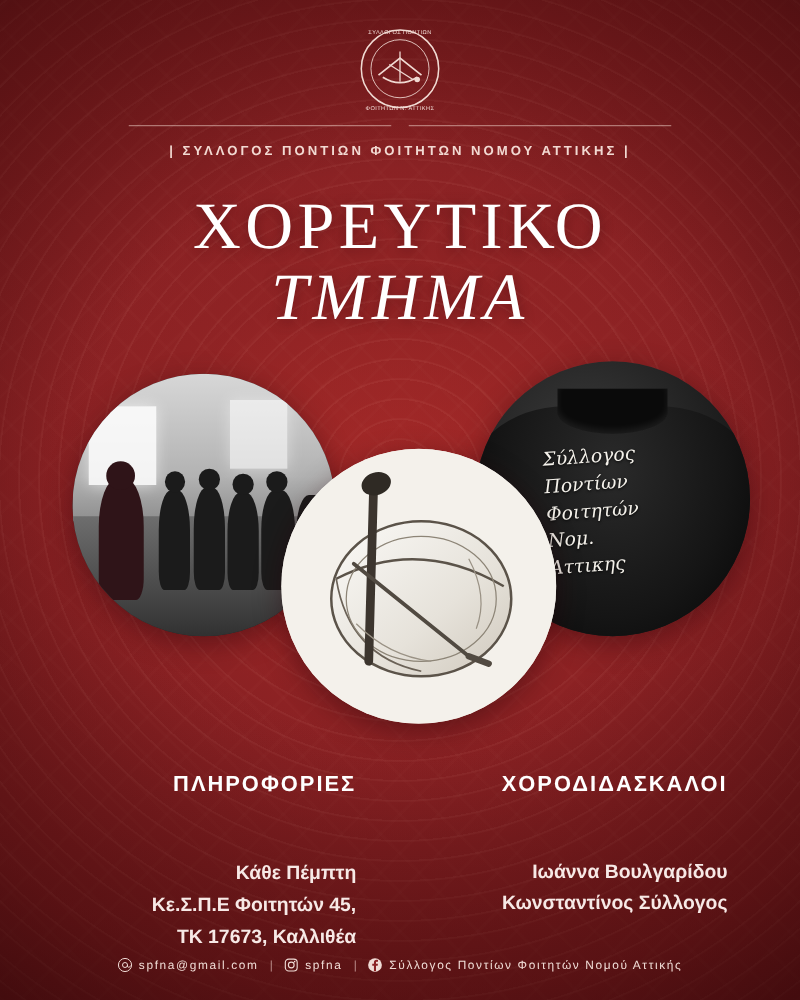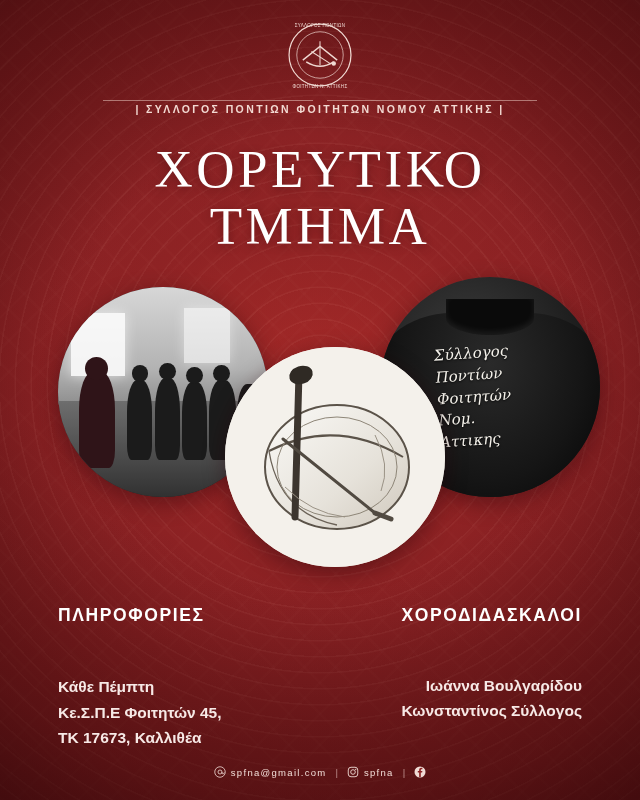--- a/index.html
+++ b/index.html
@@ -71,38 +71,38 @@
     margin-top: 2px;
   }
   .rule {
     width: 210px;
     height: 1px;
     background: rgba(255,235,225,0.45);
   }
 
   .assoc-line {
     text-align: center;
-    margin-top: 2px;
+    margin-top: 14px;
     color: #f2d9d2;
     font-size: 10.5px;
     letter-spacing: 2.4px;
     font-weight: 700;
   }
 
   .title {
     text-align: center;
     color: #ffffff;
     font-family: "Liberation Serif", serif;
     font-size: 53px;
     line-height: 1.08;
     letter-spacing: 3.5px;
     margin-top: 26px;
     text-shadow: 0 2px 10px rgba(60,8,10,0.45);
   }
-  .title .l2 { display: block; }
+  .title .l2 { display: block; font-style: italic; }
 
   
   .photos {
     position: relative;
     height: 330px;
     margin-top: 14px;
   }
   .circle {
     position: absolute;
     border-radius: 50%;
@@ -199,21 +199,21 @@
 
   
   .info {
     display: flex;
     justify-content: center;
     gap: 70px;
     margin-top: 6px;
     padding: 0 58px;
     box-sizing: border-box;
   }
-  .col-left { width: 250px; }
+  .col-left { width: 250px; text-align: right; }
   .col-right { width: 250px; text-align: right; }
 
   .col-title {
     color: #ffffff;
     font-size: 17.5px;
     font-weight: 700;
     letter-spacing: 1.6px;
     margin-bottom: 14px;
   }
   .col-right .col-title { letter-spacing: 1.6px; }
@@ -397,17 +397,18 @@
 
       <span class="sep">|</span>
 
       <span class="fitem">
         <span>
           <svg width="12" height="12" viewBox="0 0 24 24" aria-hidden="true">
             <circle cx="12" cy="12" r="11" fill="#f0dcd6"></circle>
             <path d="M13.6 22V13.2h2.7l0.4-3.1h-3.1V8.1c0-0.9 0.25-1.5 1.55-1.5h1.65V3.85C16.5 3.8 15.5 3.7 14.35 3.7c-2.4 0-4.05 1.45-4.05 4.15v2.25H7.6v3.1h2.7V22h3.3z" fill="#8a2224"></path>
           </svg>
         </span>
+        <span>Σύλλογος Ποντίων Φοιτητών Νομού Αττικής</span>
       </span>
     </div>
 
   </div>
 </div>
 
 </body></html>

